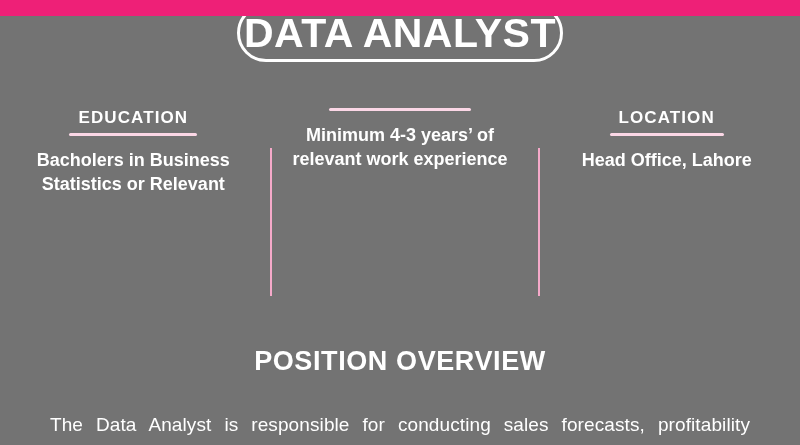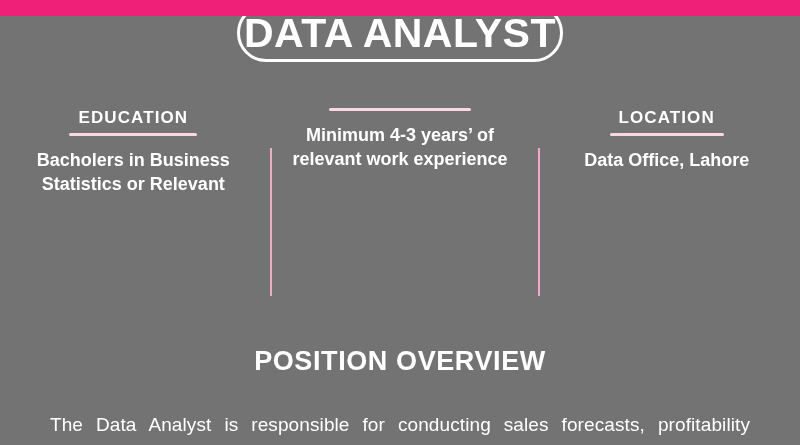--- a/index.html
+++ b/index.html
@@ -147,21 +147,21 @@
     </div>
 
     <div class="col">
       <div class="col-rule"></div>
       <div class="col-body">Minimum 4-3 years’ of relevant work experience</div>
     </div>
 
     <div class="col">
       <div class="col-heading">LOCATION</div>
       <div class="col-rule"></div>
-      <div class="col-body">Data Office, Lahore</div>
+      <div class="col-body">Head Office, Lahore</div>
     </div>
 
   </div>
 
   <div class="divider one"></div>
   <div class="divider two"></div>
 
   <div class="overview-heading">POSITION OVERVIEW</div>
 
   <div class="overview-body">The Data Analyst is responsible for conducting sales forecasts, profitability reviews, and other analysis while generating actionable</div>

